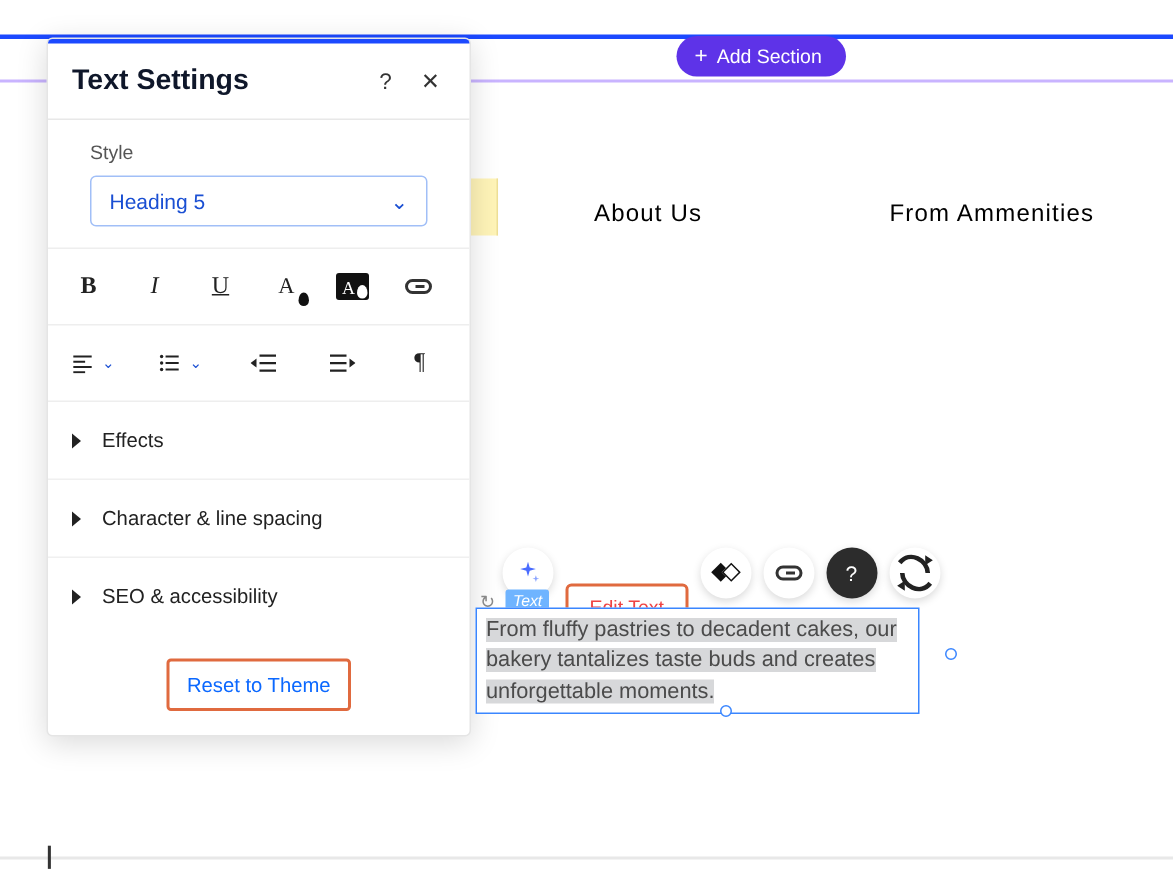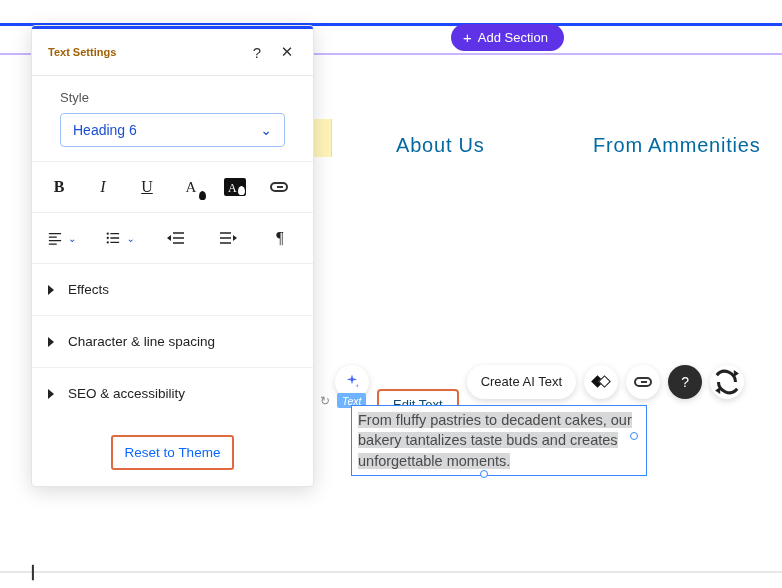--- a/index.html
+++ b/index.html
@@ -36,22 +36,22 @@
     align-items: center;
     padding: 0 16px 0 12px;
     font-size: 13px;
     gap: 6px;
     font-weight: 500;
   }
   .add-section .plus { font-size: 15px; line-height: 1; }
   .nav-link {
     position: absolute;
     top: 134px;
-    font-size: 20px;
-    color: #0369a1;
+    font-size: 16px;
+    color: #000000;
     font-weight: 500;
     letter-spacing: 0.8px;
   }
   .nav-a { left: 396px; }
   .nav-b { left: 593px; }
   .yellow-peek {
     position: absolute;
     left: 314px; top: 119px;
     width: 18px; height: 38px;
     background: #fff4b8;
@@ -73,21 +73,21 @@
     height: 3px;
     background: #1c49ff;
     border-radius: 3px 3px 0 0;
   }
   .panel-head {
     display: flex;
     align-items: center;
     padding: 14px 16px;
     border-bottom: 1px solid #e8e8e8;
   }
-  .panel-title { font-weight: 700; font-size: 11px; flex: 1; color:#a16207; }
+  .panel-title { font-weight: 700; font-size: 19px; flex: 1; color:#0f172a; }
   .panel-head .iconbtn { width: 20px; text-align: center; cursor: pointer; font-size: 15px; color:#333; }
   .panel-section { padding: 14px 28px; border-bottom: 1px solid #eee; }
   .field-label { font-size: 13px; color: #555; margin-bottom: 8px; }
   .select {
     display: flex; align-items: center;
     height: 34px;
     border: 1px solid #a1bff7;
     border-radius: 4px;
     padding: 0 12px;
     color: #1a4fd3;
@@ -175,21 +175,21 @@
   }
   .bottom-line {
     position:absolute; left:0; right:0; top:571px; height:2px; background:#e8e8e8;
   }
   .caret-bottom {
     position:absolute; left:29px; top:565px; font-family:monospace; color:#333;
   }
   
   .text-block {
     position:absolute;
-    left:351px; top:405px;
+    left:317px; top:405px;
     width:296px;
     border:1px solid #3a86ff;
     background:#fff;
     font-size:14.5px;
     line-height:1.4;
     color:#555;
     padding:4px 6px;
   }
   .text-block .selected {
     background:#d7d8da;
@@ -231,21 +231,21 @@
     border-radius:18px;
     background:#fff;
     box-shadow: 0 2px 6px rgba(0,0,0,0.15);
     font-size:13px;
     padding:0 14px;
     cursor:pointer;
     color:#222;
   }
   .ctx-btn.circle { width:34px; padding:0; border-radius:50%; font-size:14px; }
   .ctx-btn.edit {
-    color:#0c4a6e;
+    color:#ef4444;
     border:2px solid #e06a3f;
     box-shadow:none;
     border-radius:4px;
     height:30px;
     margin-top:45px;
   }
   .sparkle svg { width:18px; height:18px; }
   .anim-icon { display:flex; gap:0; }
   .rhomb { width:9px; height:9px; background:#111; transform:rotate(45deg); margin:0 -1px; }
 </style>
@@ -268,21 +268,21 @@
   <div class="panel-accent"></div>
   <div class="panel-head">
     <div class="panel-title">Text Settings</div>
     <div class="iconbtn">?</div>
     <div class="iconbtn" style="margin-left:10px;">✕</div>
   </div>
 
   <div class="panel-section">
     <div class="field-label">Style</div>
     <div class="select">
-      <span>Heading 6</span>
+      <span>Heading 5</span>
       <span class="chev">⌄</span>
     </div>
   </div>
 
   <div class="toolbar-row">
     <div class="tbtn bold">B</div>
     <div class="tbtn italic">I</div>
     <div class="tbtn under">U</div>
     <div class="tbtn fontcolor">
       <span class="A">A</span>
@@ -349,21 +349,20 @@
 </div>
 
 <div class="ctx-toolbar">
   <div class="ctx-btn circle sparkle">
     <svg viewBox="0 0 24 24">
         <path fill="#4a6cff" d="M12 2l1.5 5L19 8.5 13.5 10 12 15l-1.5-5L5 8.5 10.5 7z"></path>
         <path fill="#8aa4ff" d="M19 14l.8 2.5L22 17l-2.2.5L19 20l-.8-2.5L16 17l2.2-.5z"></path>
       </svg>
   </div>
   <div class="ctx-btn edit">Edit Text</div>
-  <div class="ctx-btn">Create AI Text</div>
   <div class="ctx-btn circle">
     <div class="anim-icon">
       <div class="rhomb"></div>
         <div class="rhomb" style="background:#fff;border:1.5px solid #111;"></div>
     </div>
   </div>
   <div class="ctx-btn circle">
     <div class="link-icon"></div>
   </div>
   <div class="ctx-btn circle" style="background:#2c2c2c;color:#fff;">

